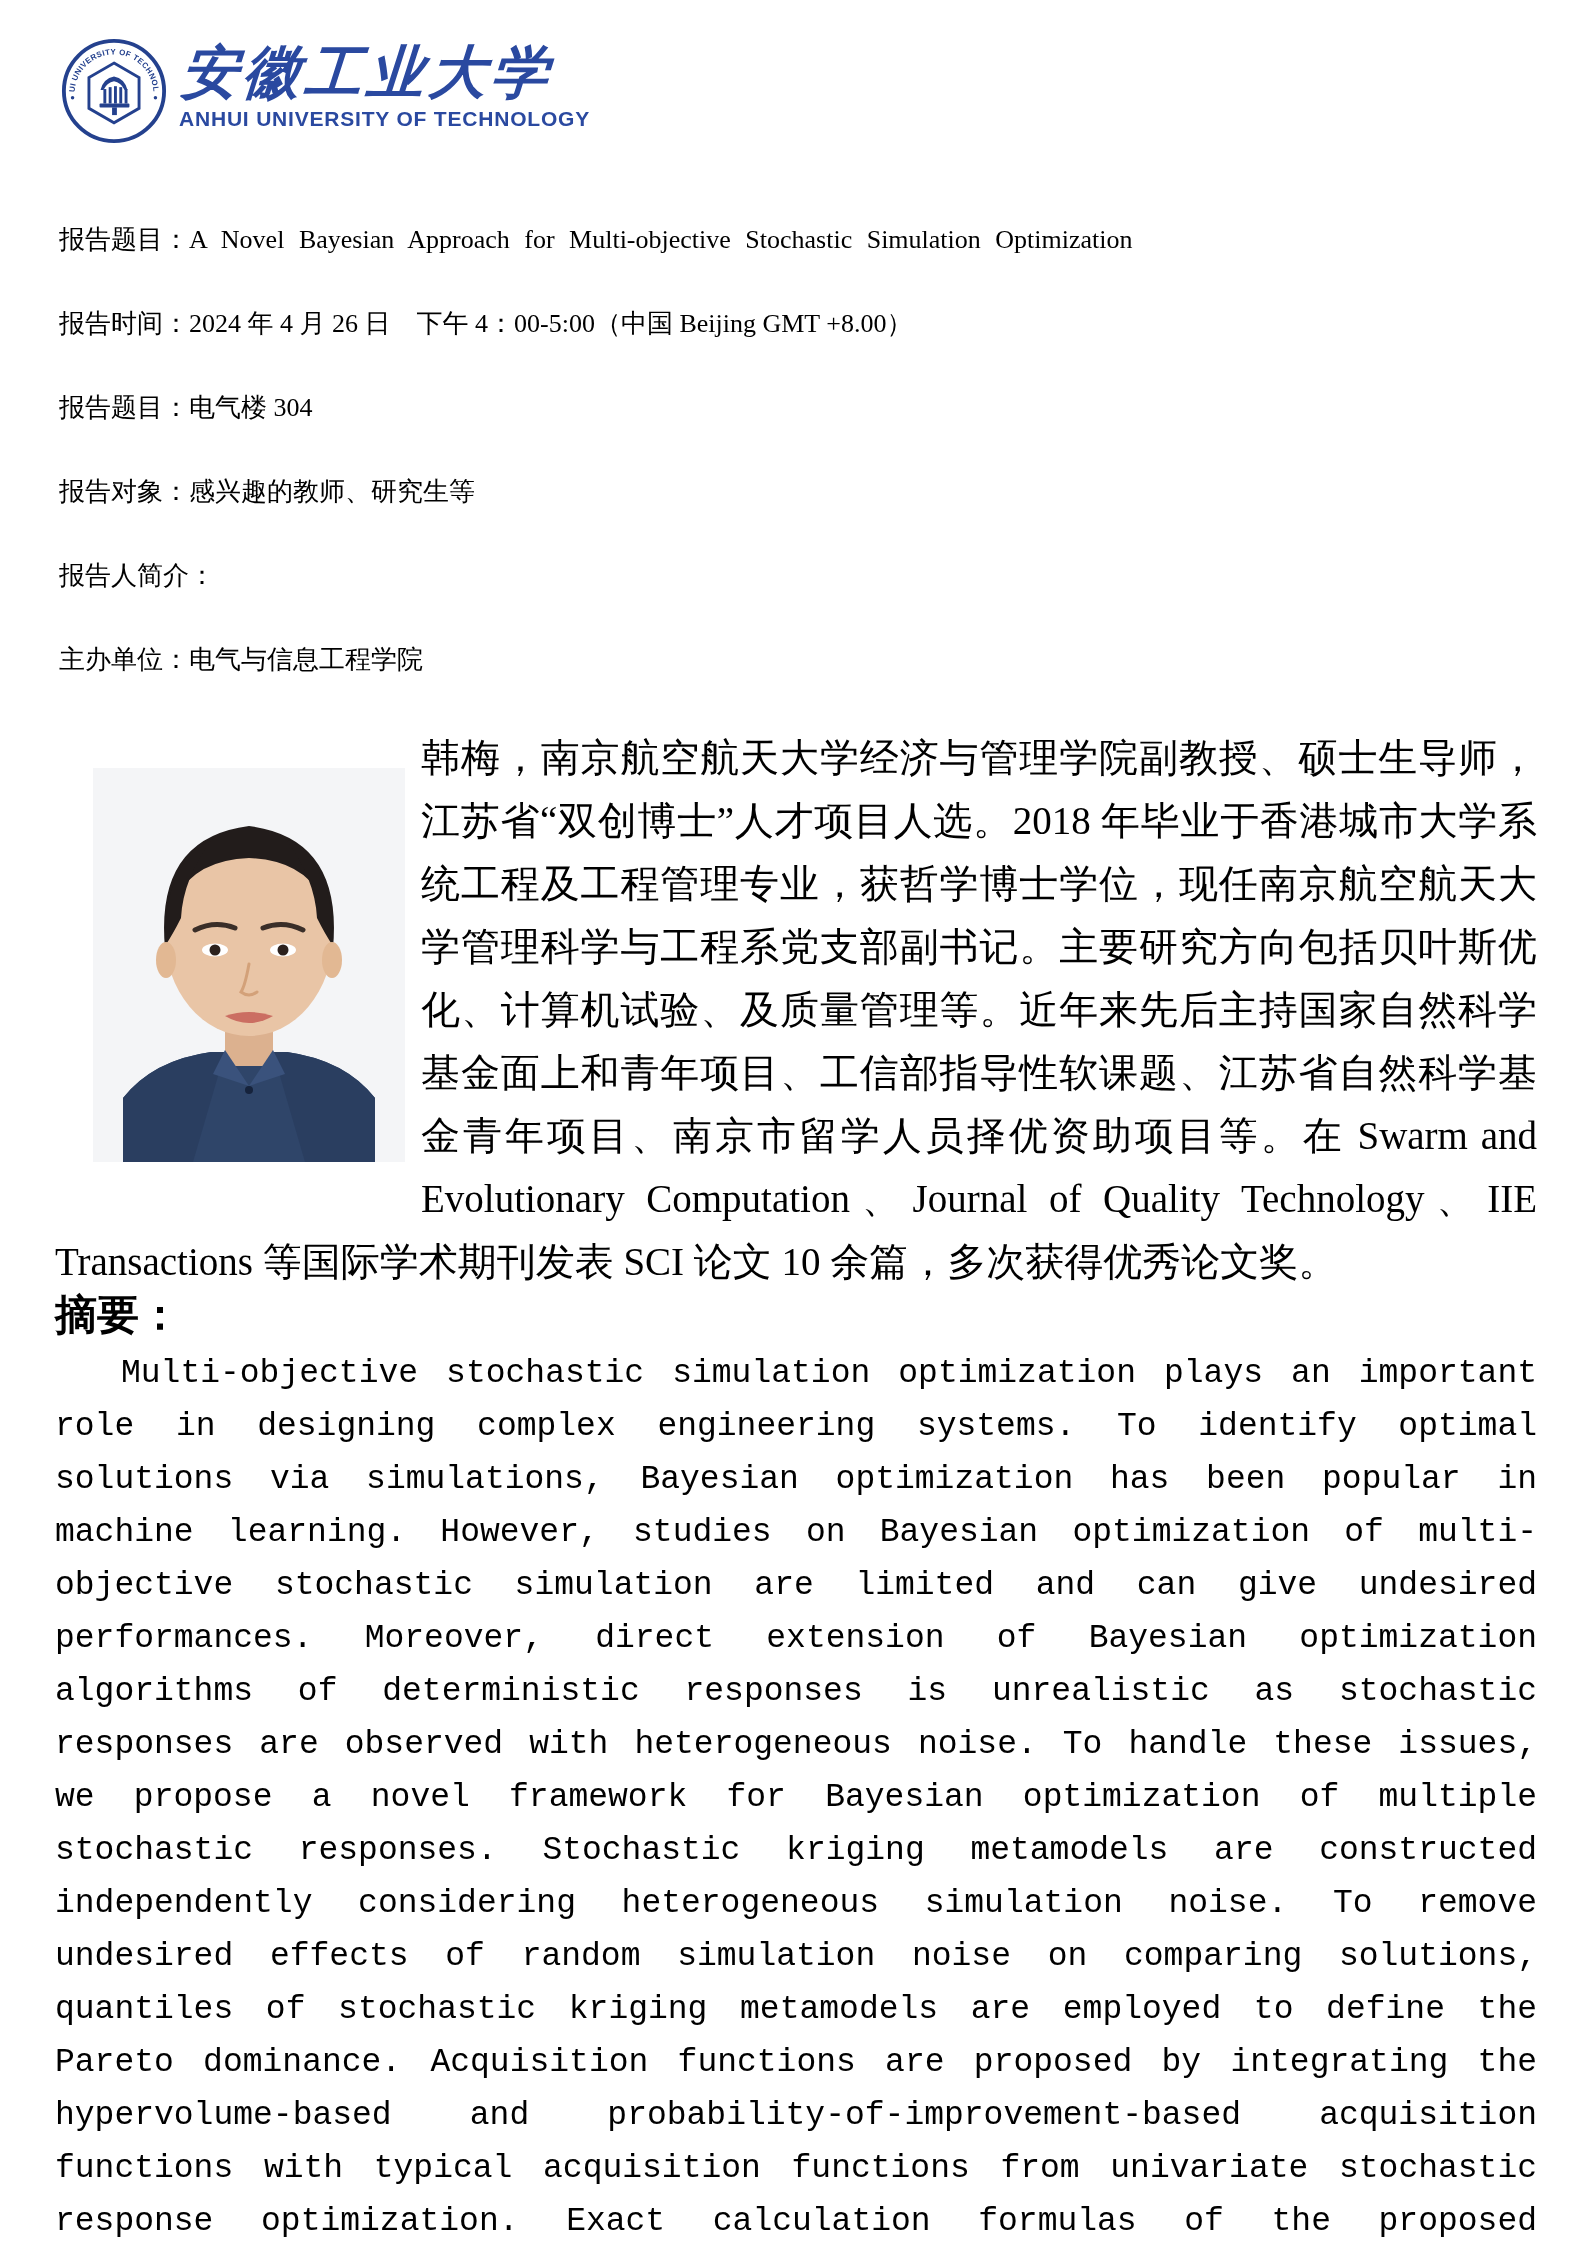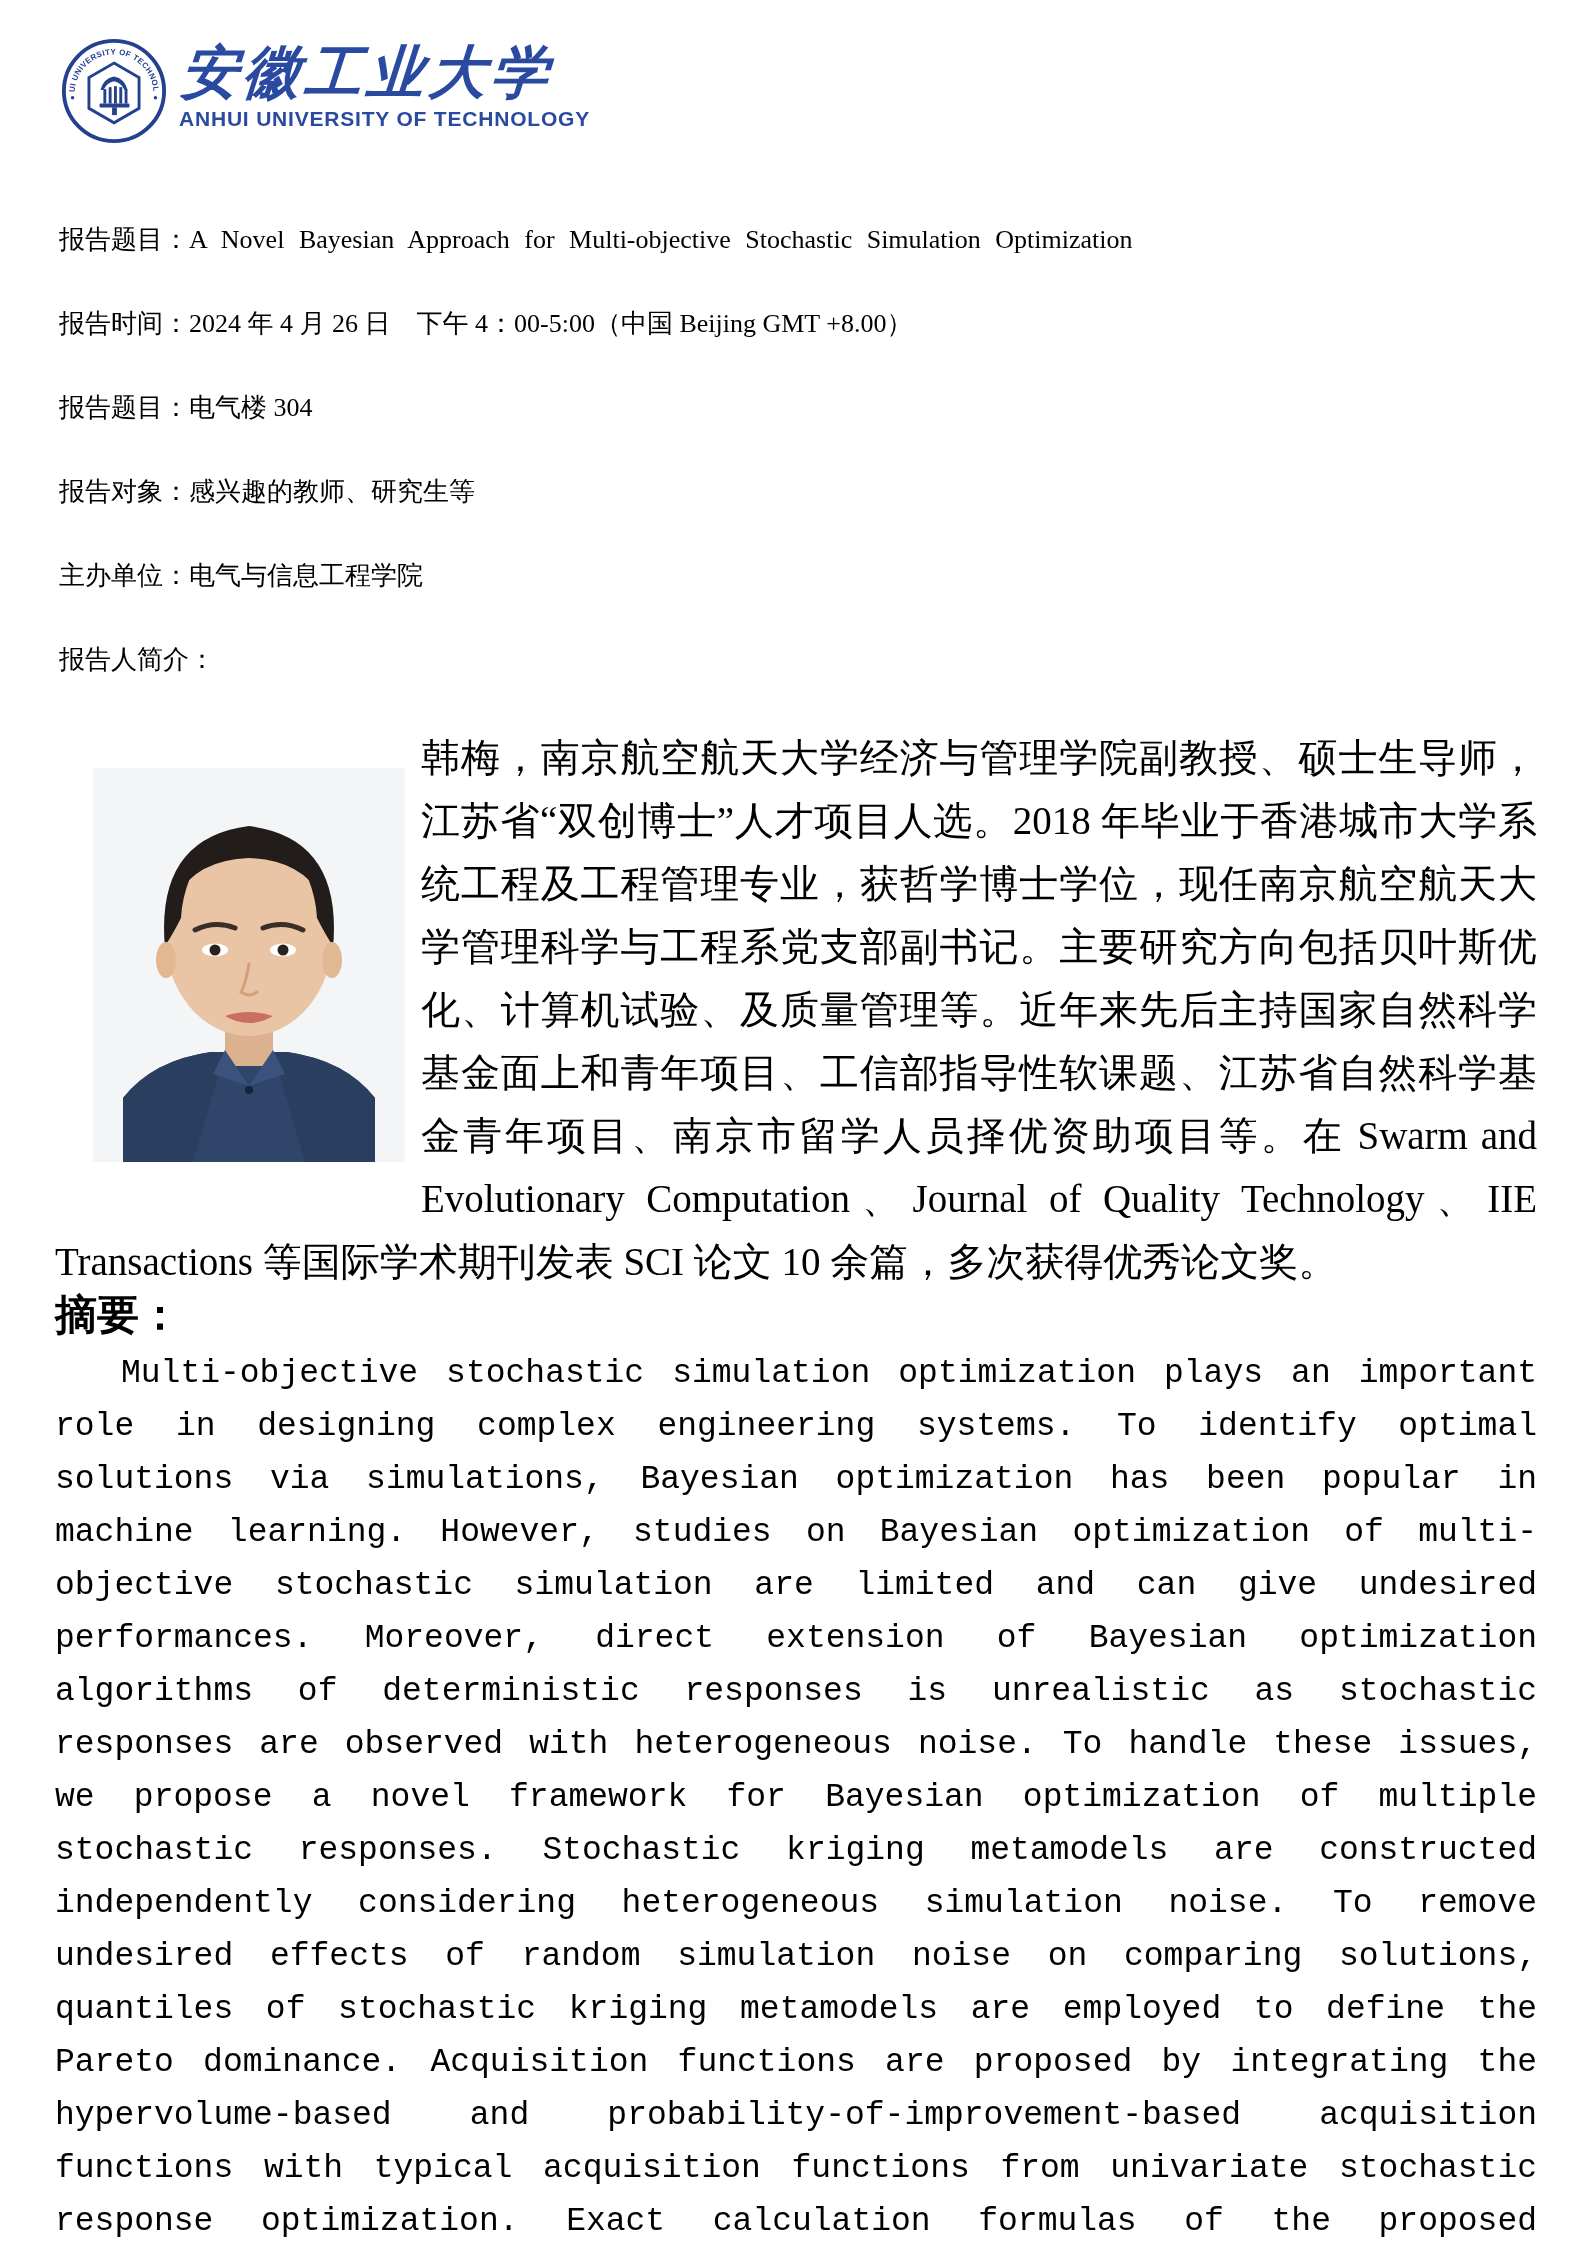--- a/index.html
+++ b/index.html
@@ -95,24 +95,24 @@
     <p>
       <span>报告时间：</span><span>2024 年 4 月 26 日　下午 4：00-5:00（中国 Beijing GMT +8.00）</span>
     </p>
     <p>
       <span>报告题目：</span><span>电气楼 304</span>
     </p>
     <p>
       <span>报告对象：</span><span>感兴趣的教师、研究生等</span>
     </p>
     <p>
-      <span>主办单位：</span><span>电气与信息工程学院</span>
+      <span>报告人简介：</span><span></span>
     </p>
     <p>
-      <span>报告人简介：</span><span></span>
+      <span>主办单位：</span><span>电气与信息工程学院</span>
     </p>
   </div>
 
   <div class="bio">
     <span class="photo">
       <svg viewBox="0 0 312 394" xmlns="http://www.w3.org/2000/svg">
         <rect x="0" y="0" width="312" height="394" fill="#f4f5f7"></rect>
 
         <path d="M30,394 L30,330 Q60,292 118,284 L194,284 Q252,292 282,330 L282,394 Z" fill="#2f4569"></path>
         <path d="M30,394 L30,330 Q60,292 118,284 L132,284 L100,394 Z" fill="#2a3e60"></path>

